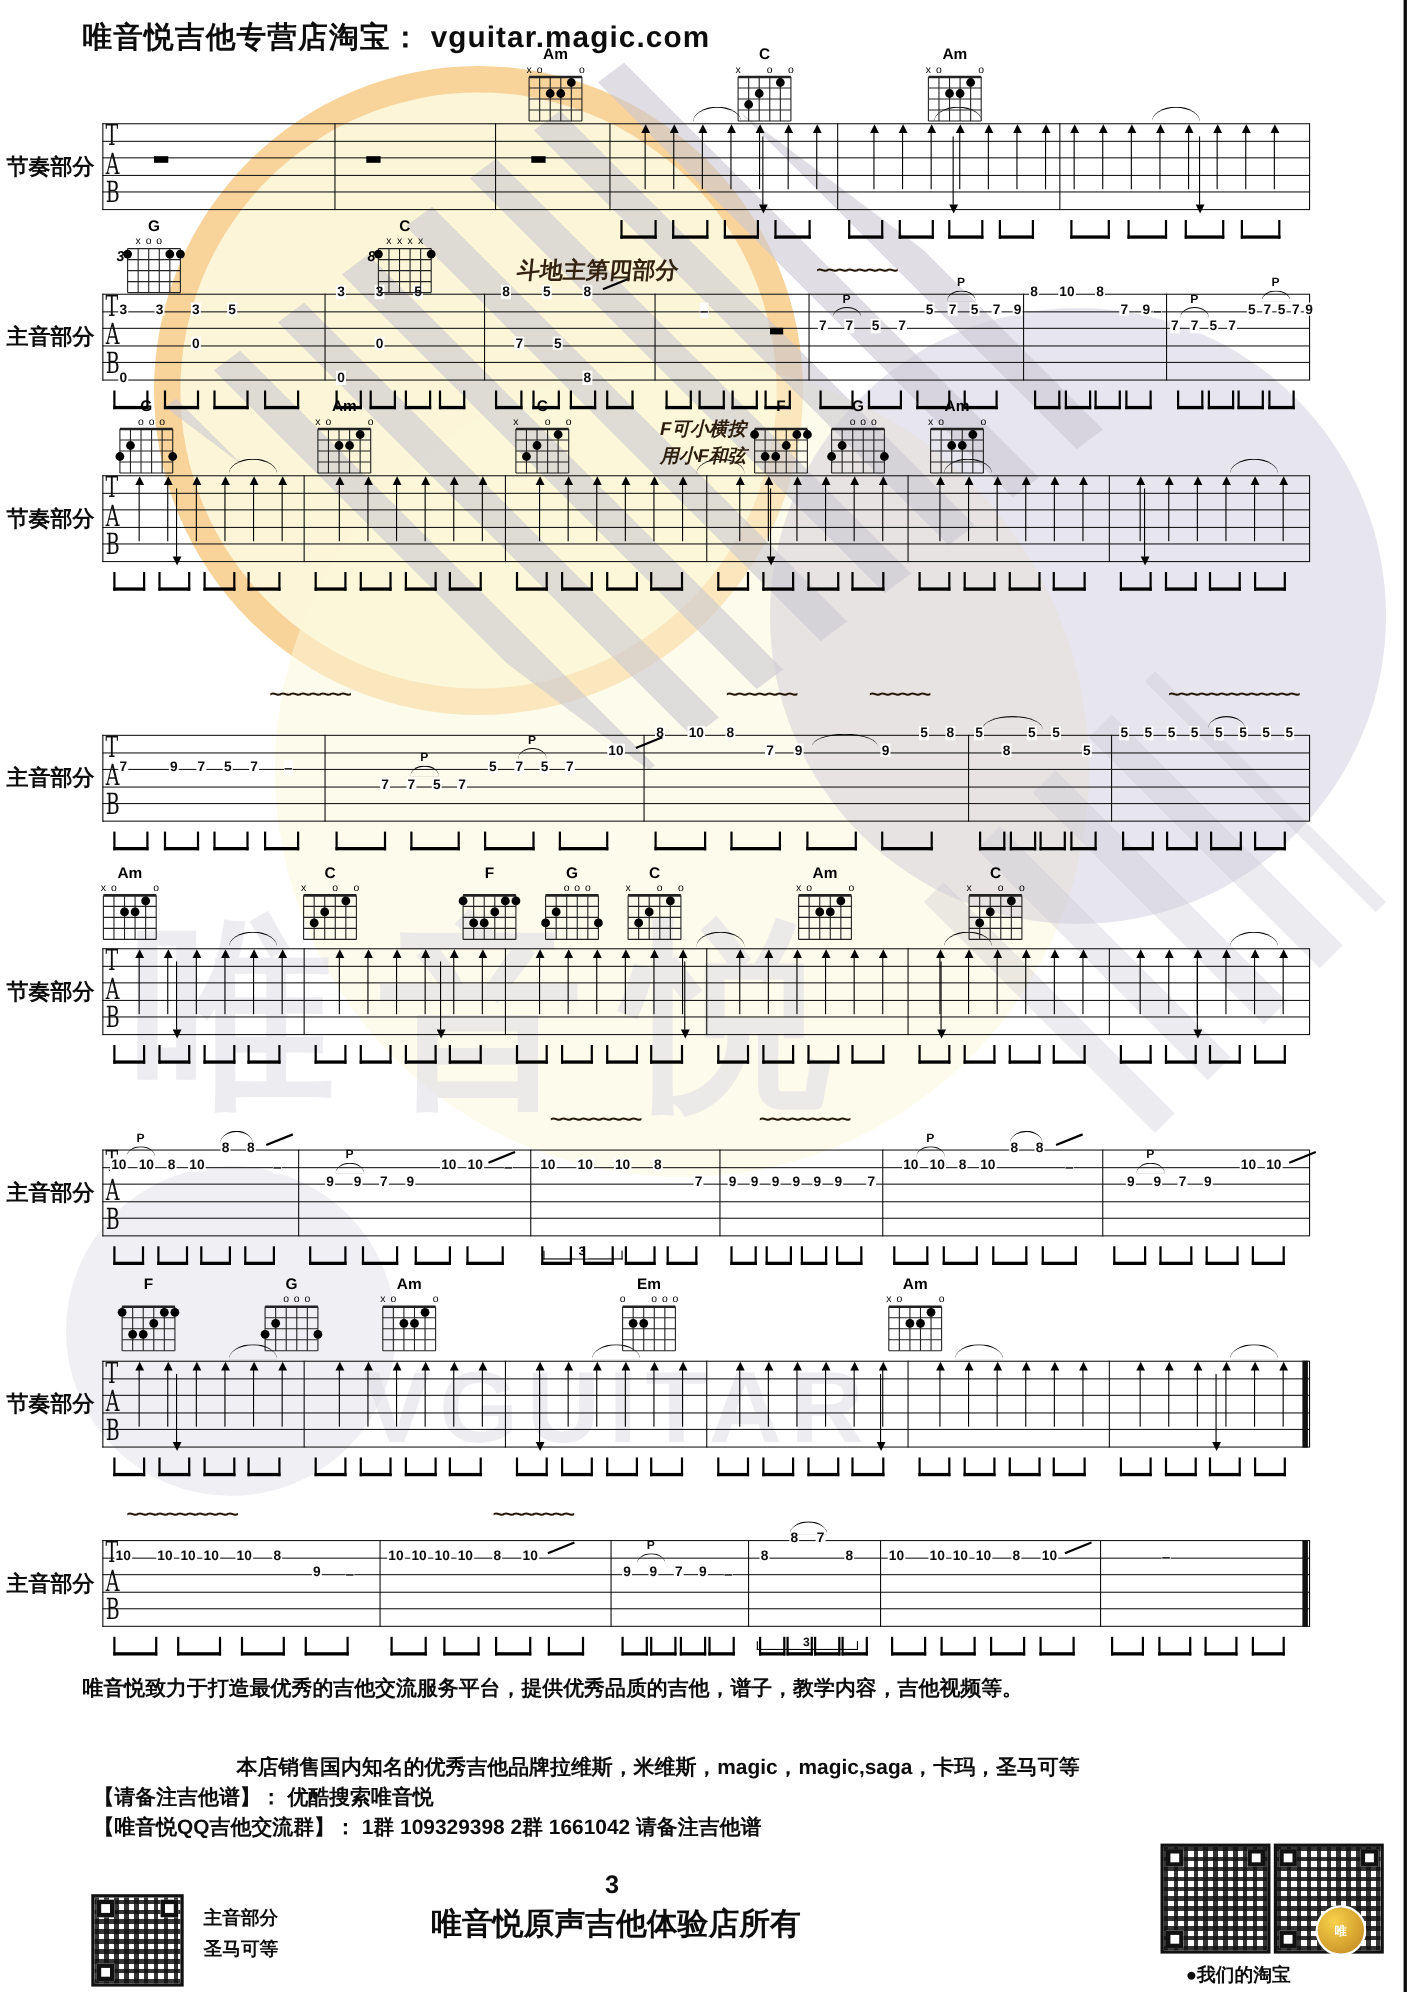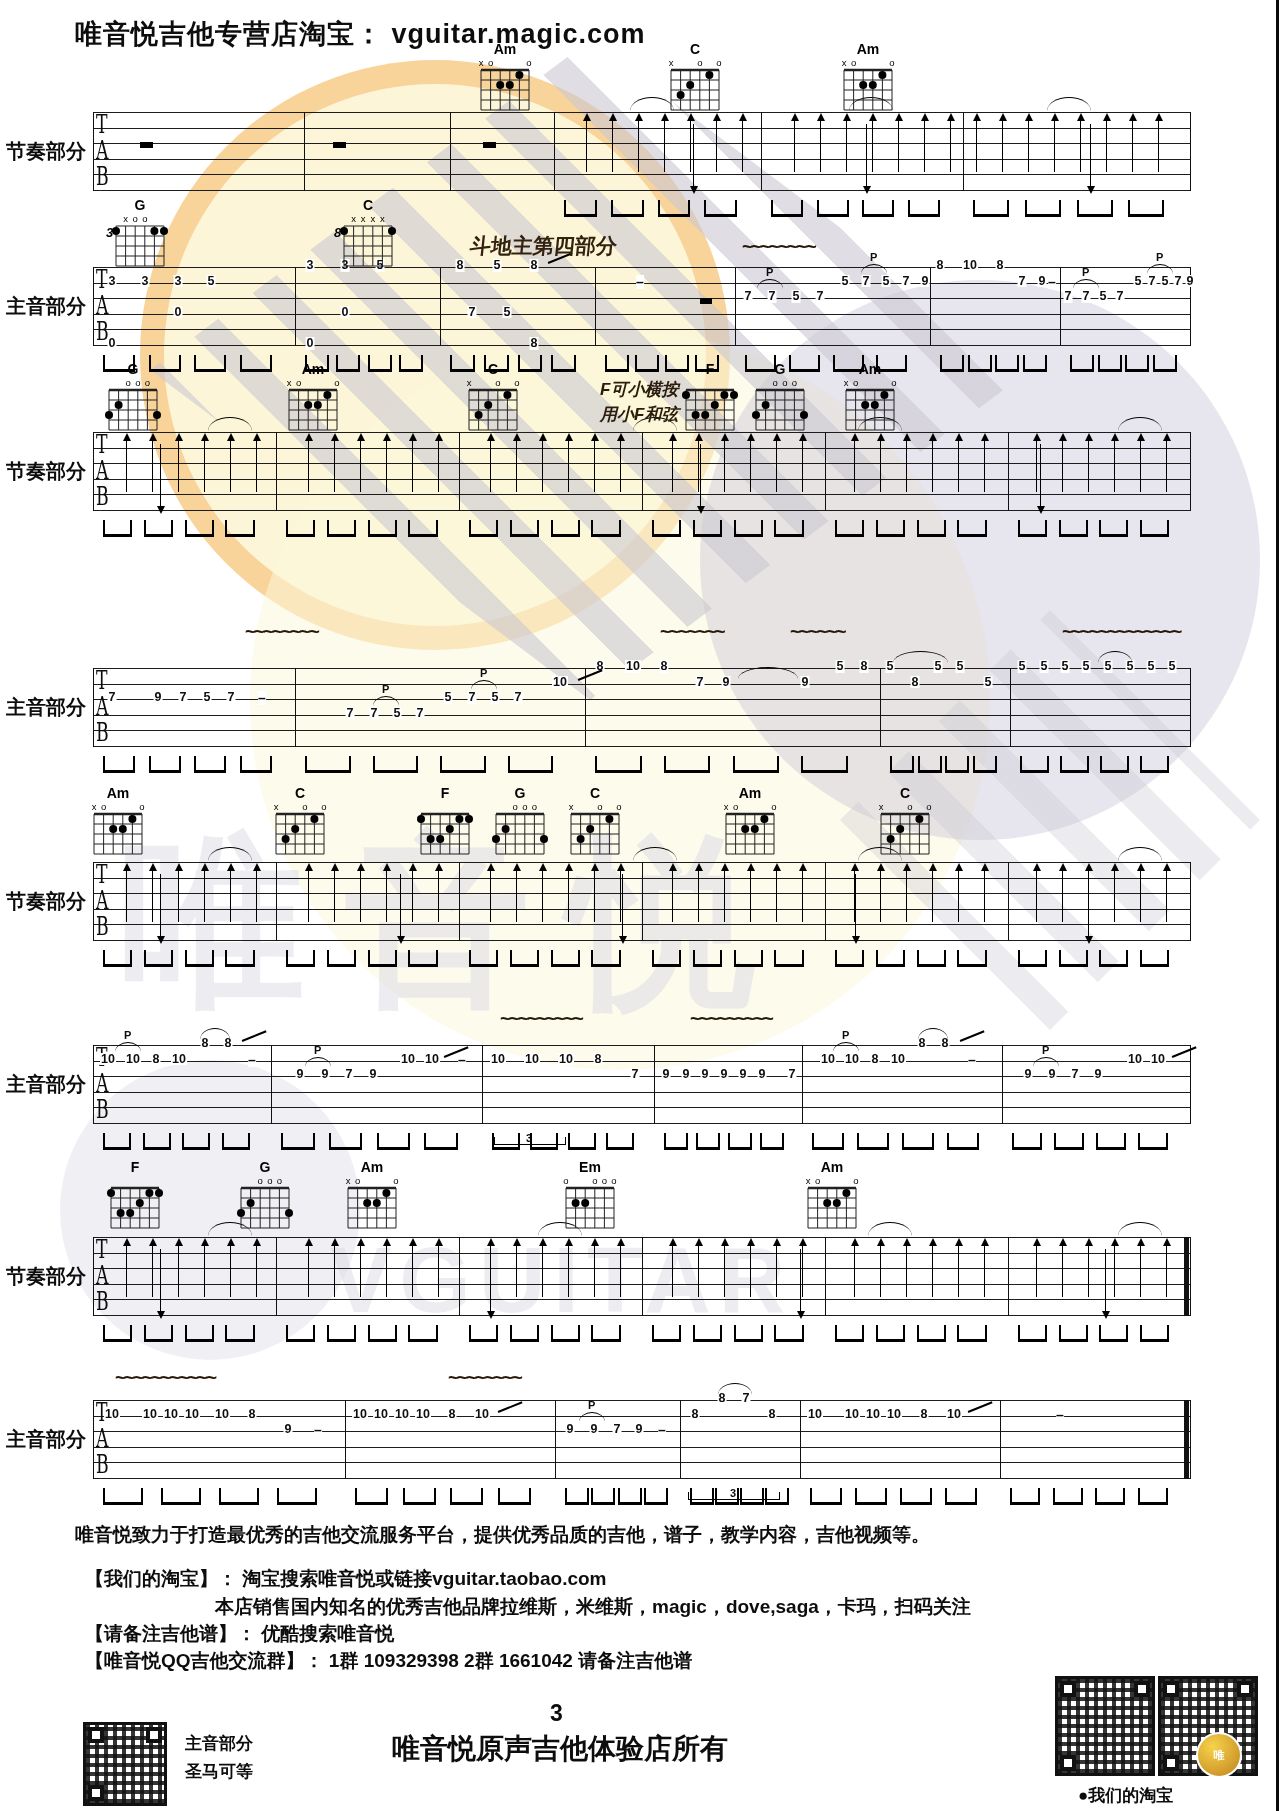--- a/index.html
+++ b/index.html
@@ -1342,22 +1342,21 @@
       <div class="beam" style="left: 855px; top: 1488px; width: 27.9px;"></div>
       <div class="beam" style="left: 900px; top: 1488px; width: 27.9px;"></div>
       <div class="beam" style="left: 945px; top: 1488px; width: 27.9px;"></div>
       <div class="beam" style="left: 1010px; top: 1488px; width: 26.35px;"></div>
       <div class="beam" style="left: 1052.5px; top: 1488px; width: 26.35px;"></div>
       <div class="beam" style="left: 1095px; top: 1488px; width: 26.35px;"></div>
       <div class="beam" style="left: 1137.5px; top: 1488px; width: 26.35px;"></div>
     </div>
 
   <div class="abs ft" style="left:75px;top:1522px;z-index:4;">唯音悦致力于打造最优秀的吉他交流服务平台，提供优秀品质的吉他，谱子，教学内容，吉他视频等。</div>
-  <div class="abs ft" style="left:85px;top:1566px;z-index:4;">【我们的淘宝】：  淘宝搜索唯音悦或链接vguitar.taobao.com</div>
-  <div class="abs ft" style="left:215px;top:1594px;z-index:4;">本店销售国内知名的优秀吉他品牌拉维斯，米维斯，magic，dove,saga，卡玛，扫码关注</div>
+  <div class="abs ft" style="left:215px;top:1594px;z-index:4;">本店销售国内知名的优秀吉他品牌拉维斯，米维斯，magic，magic,saga，卡玛，圣马可等</div>
   <div class="abs ft" style="left:85px;top:1621px;z-index:4;">【请备注吉他谱】：  优酷搜索唯音悦</div>
   <div class="abs ft" style="left:85px;top:1648px;z-index:4;">【唯音悦QQ吉他交流群】：  1群 109329398 2群 1661042 请备注吉他谱</div>
   <div class="abs" style="left:550px;top:1700px;font-size:23px;font-weight:bold;z-index:4;">3</div>
   <div class="abs" style="left:560px;top:1730px;transform:translateX(-50%);font-size:28px;font-weight:bold;z-index:4;">唯音悦原声吉他体验店所有</div>
 
   <div class="qr" style="left:83px;top:1722px;width:84px;height:84px;z-index:4;">
     <div class="finder" style="left:2px;top:2px;"></div>
     <div class="finder" style="right:2px;top:2px;"></div>
     <div class="finder" style="left:2px;bottom:2px;"></div>
   </div>

